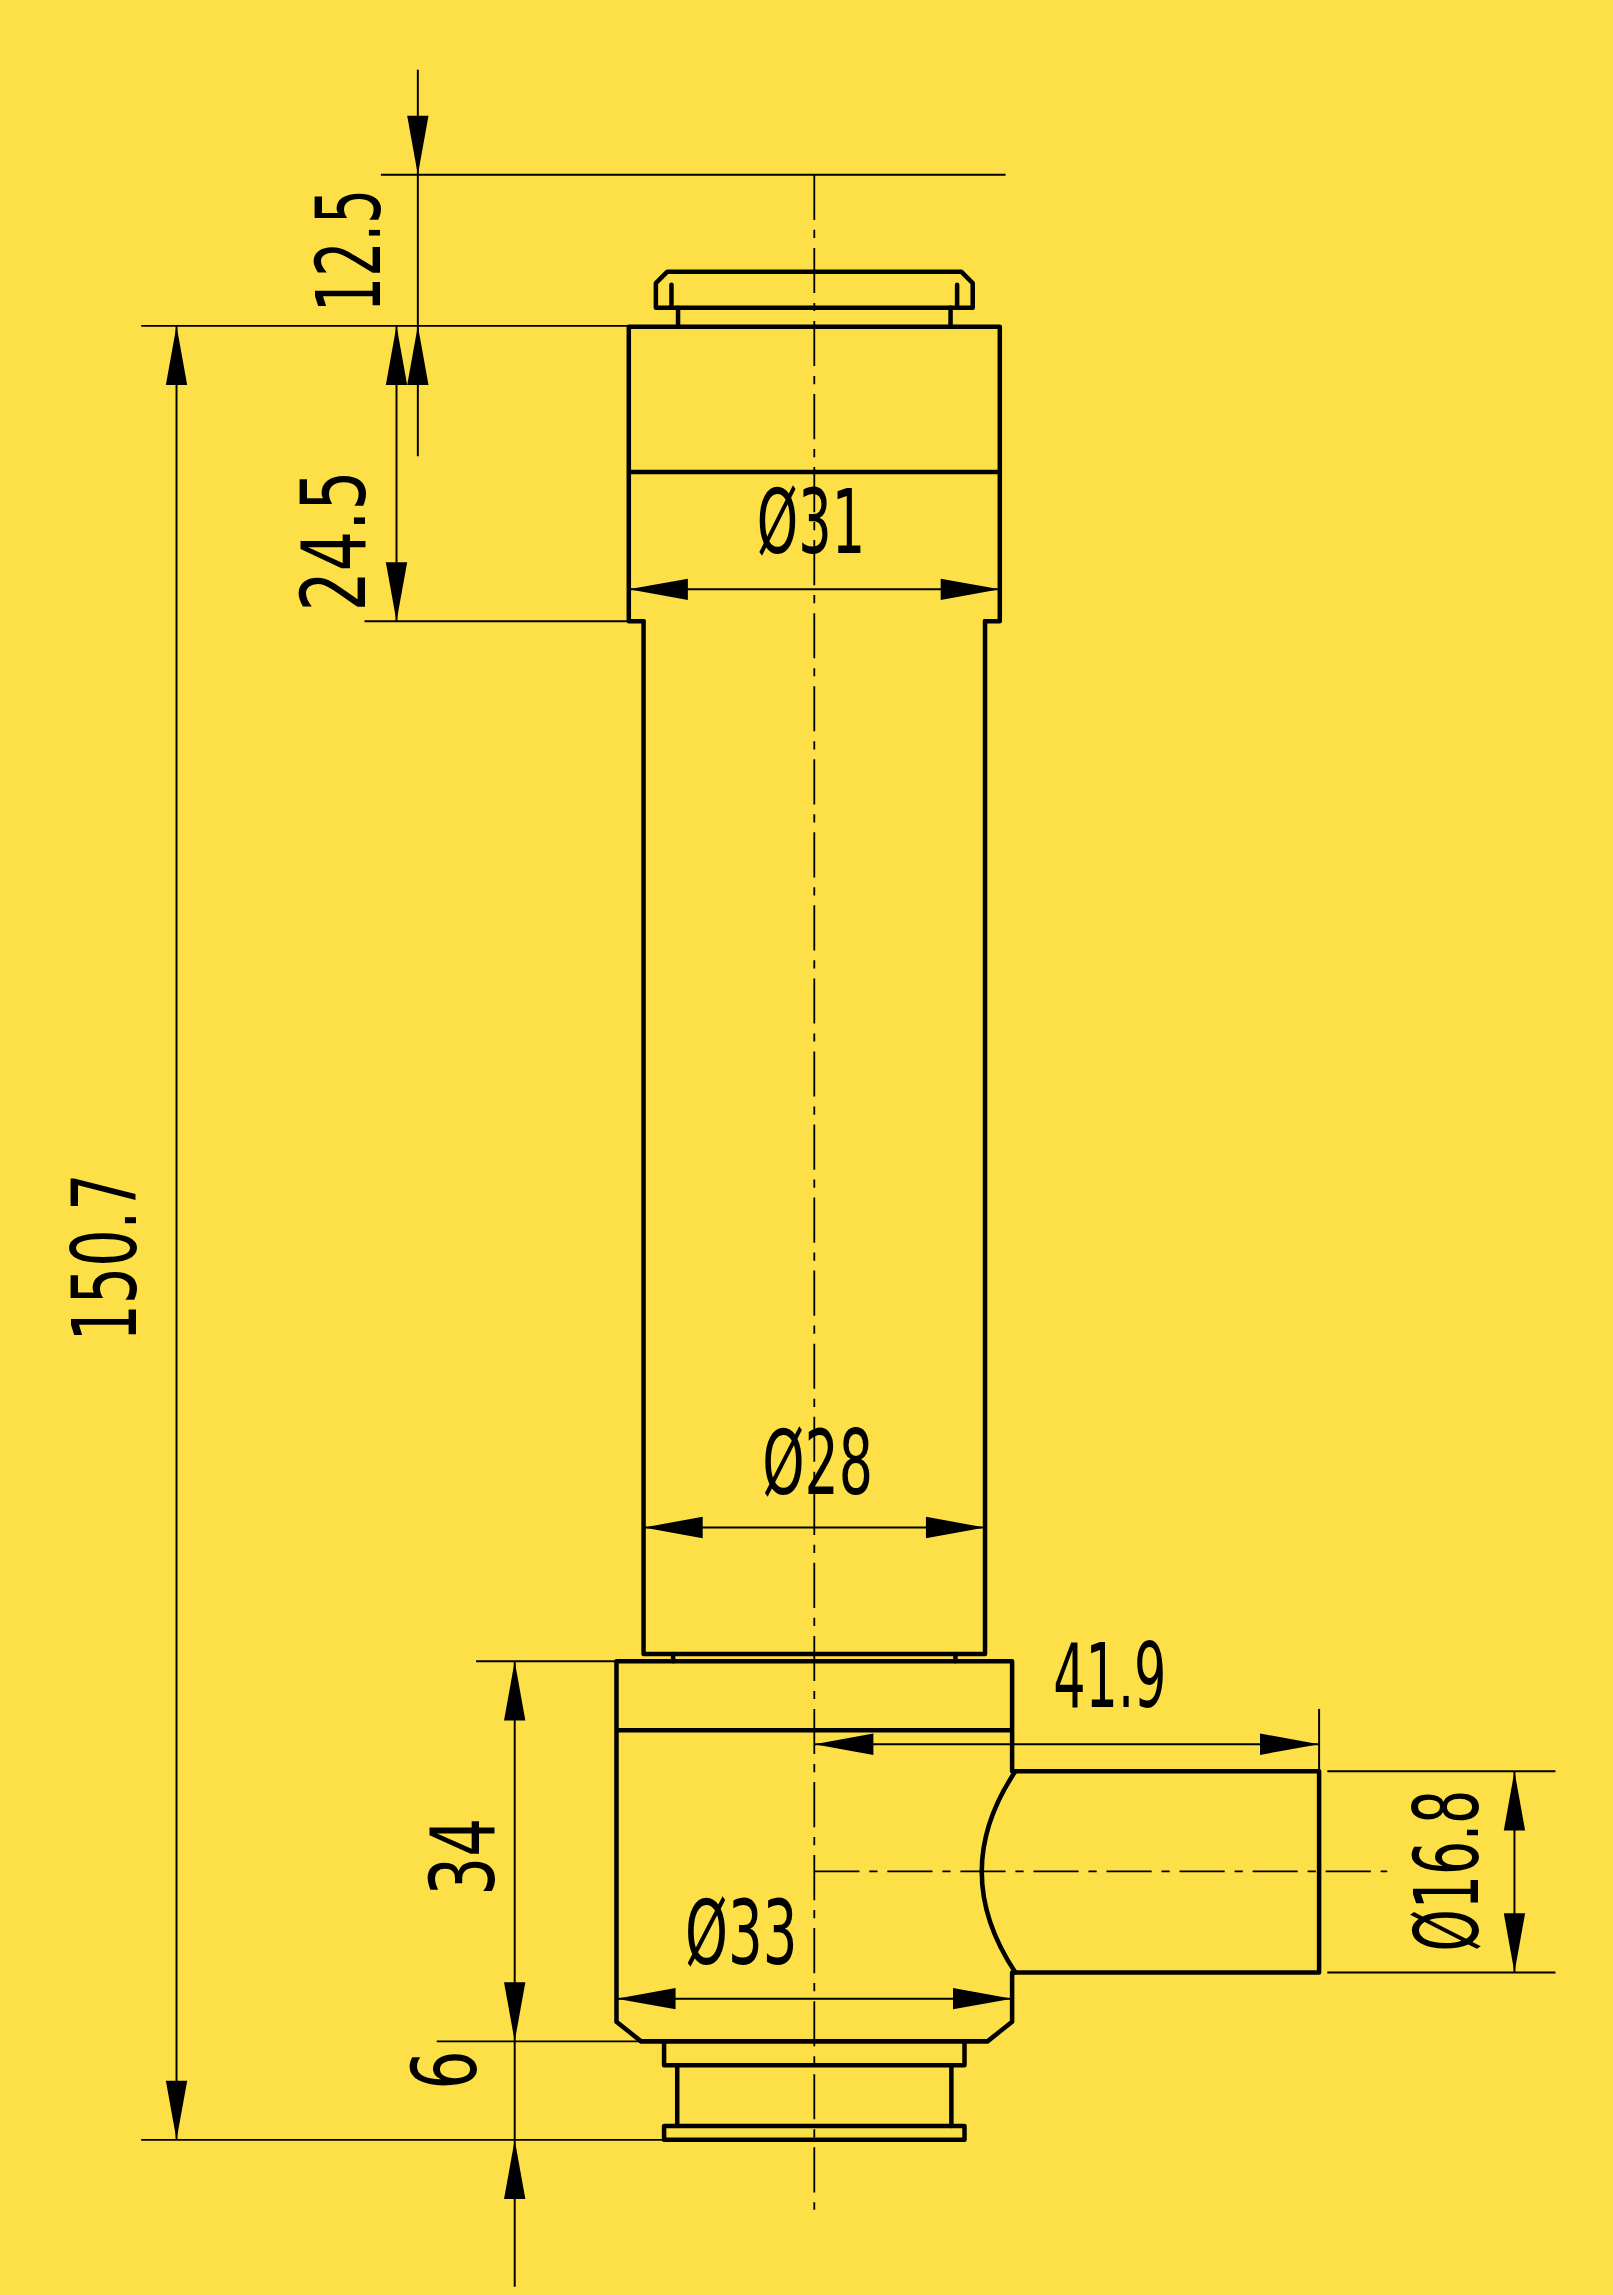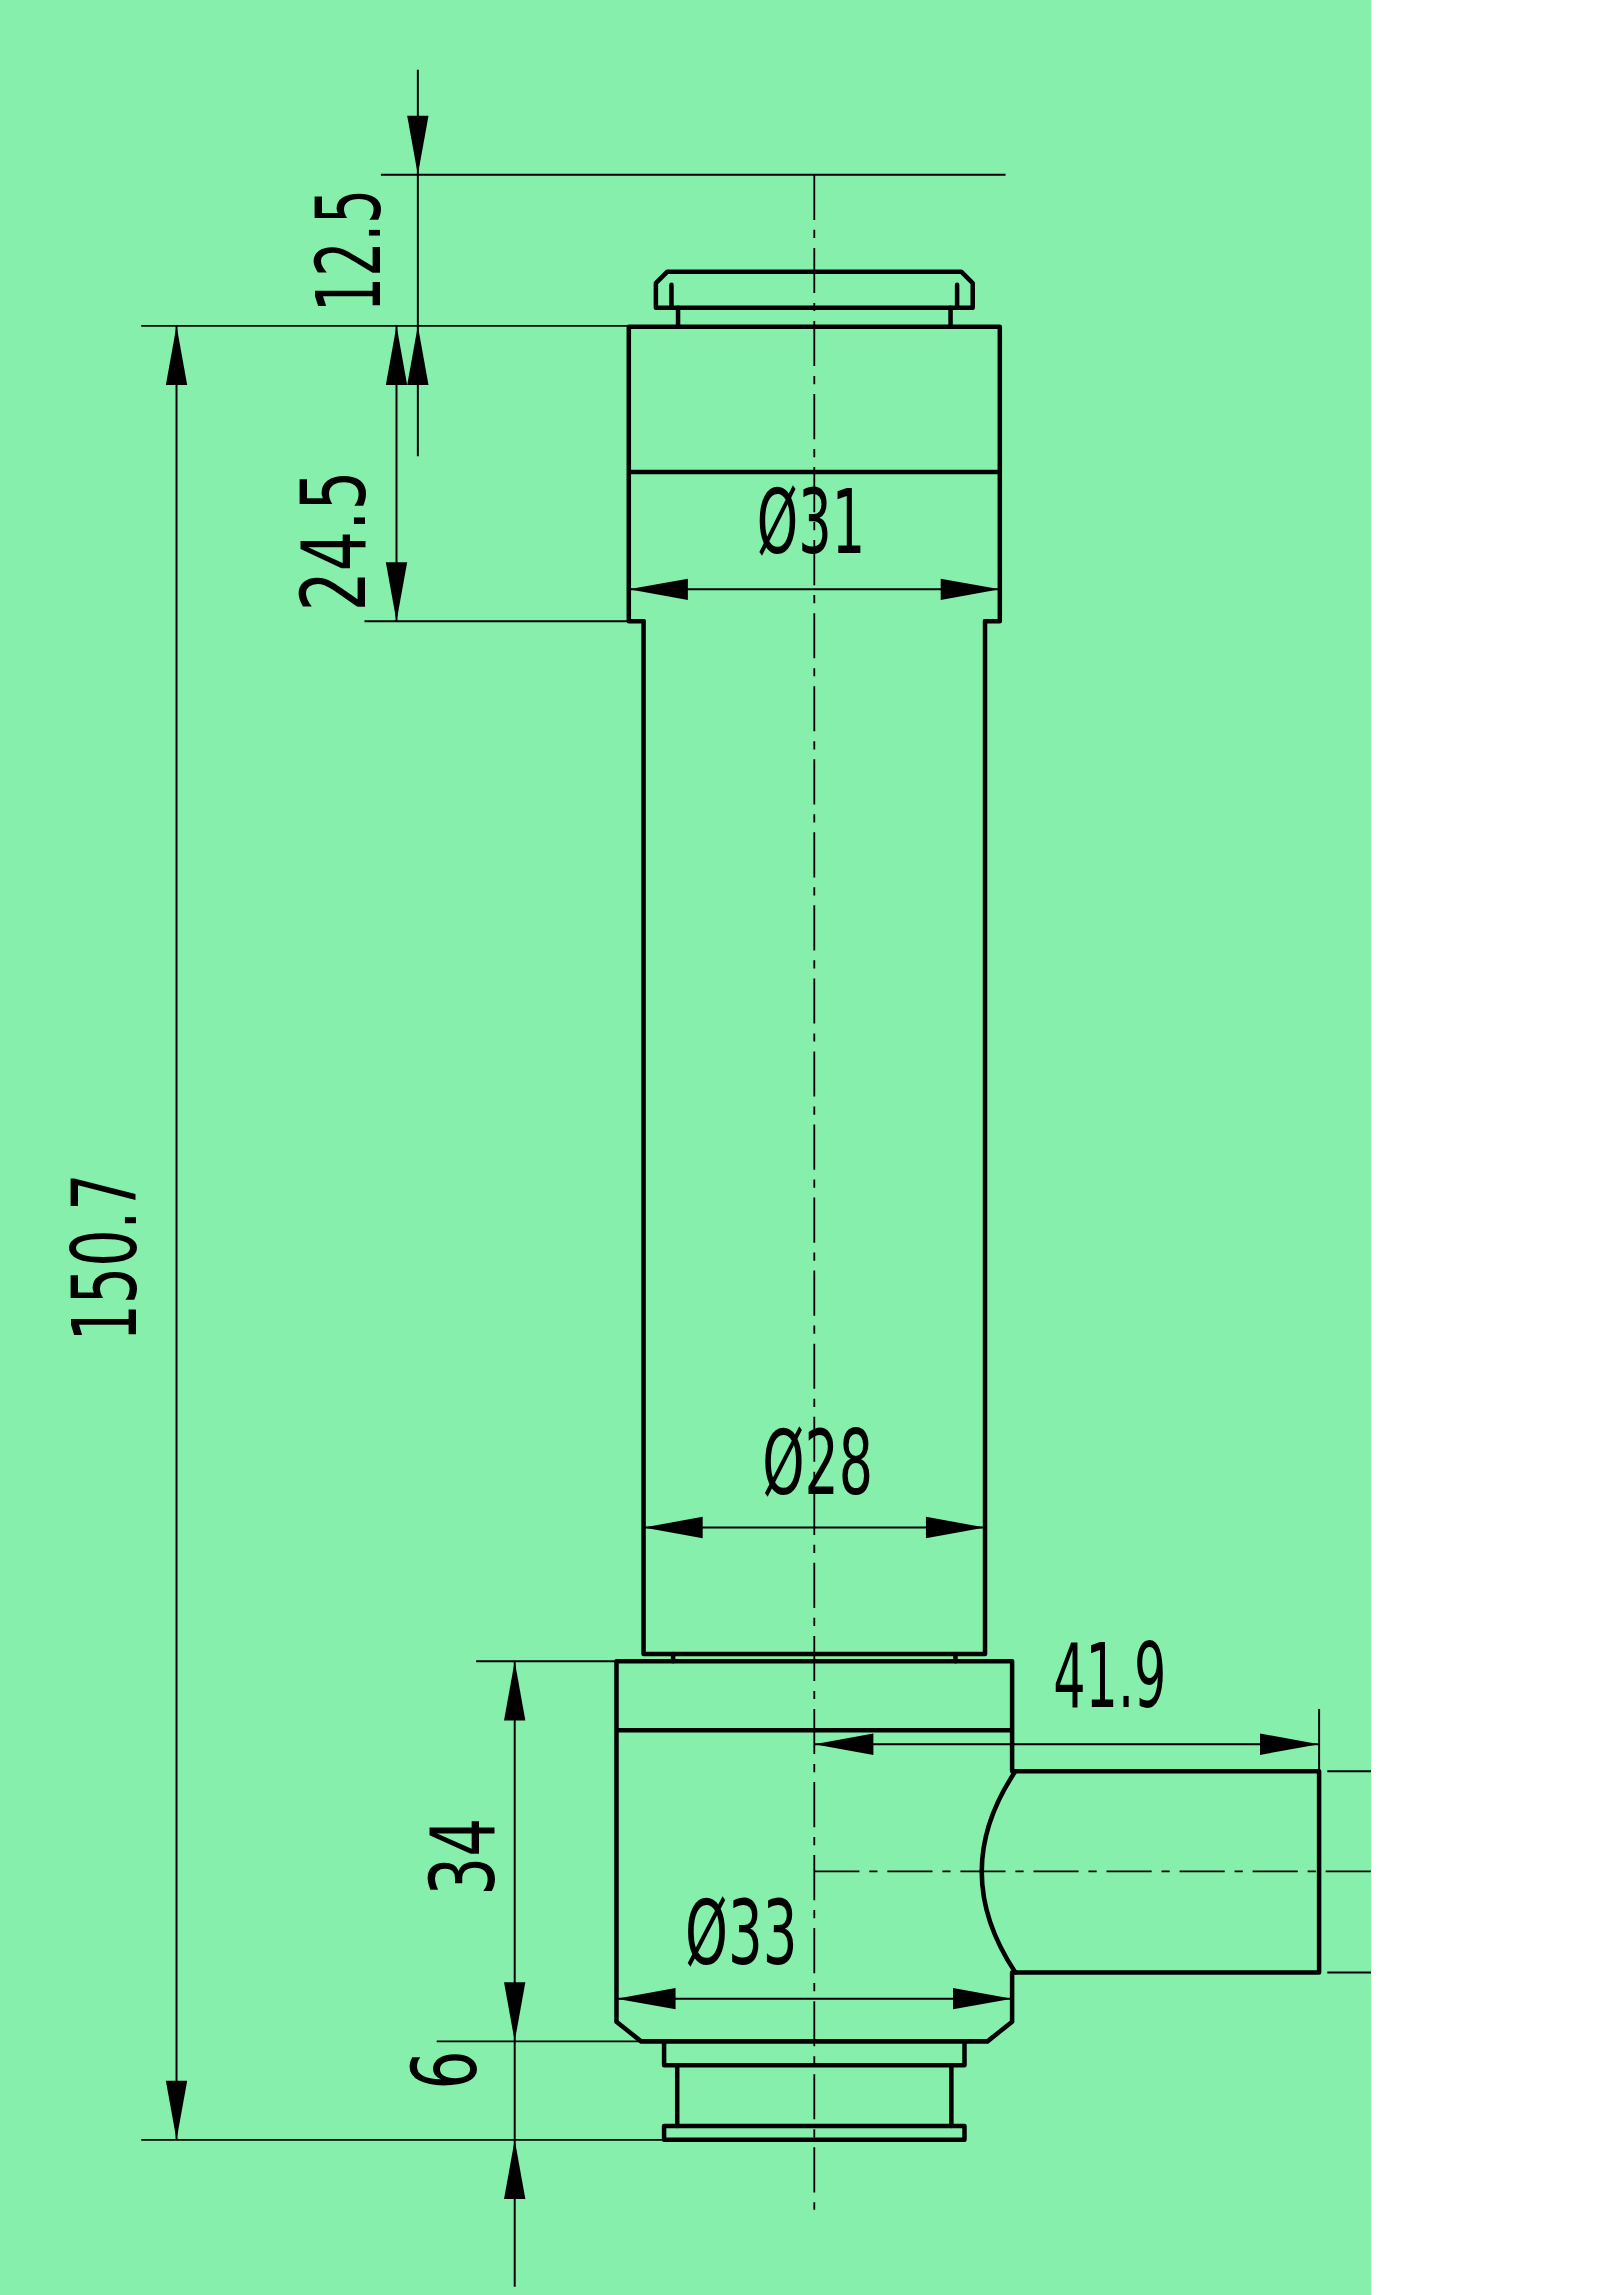--- a/index.html
+++ b/index.html
@@ -2,23 +2,23 @@
 <html style="font-size:13px"><head>
 <meta charset="utf-8">
 <style>
   html, body {
     margin: 0;
     padding: 0;
     background: #ffffff;
   }
   .sheet {
     position: relative;
-    width: 1371px;
+    width: 1613px;
     height: 2295px;
-    background: #86efac;
+    background: #fde047;
     overflow: hidden;
   }
   svg { display: block; }
   .outline {
     fill: none;
     stroke: #000000;
     stroke-width: 5.5;
     stroke-linecap: round;
     stroke-linejoin: round;
   }

